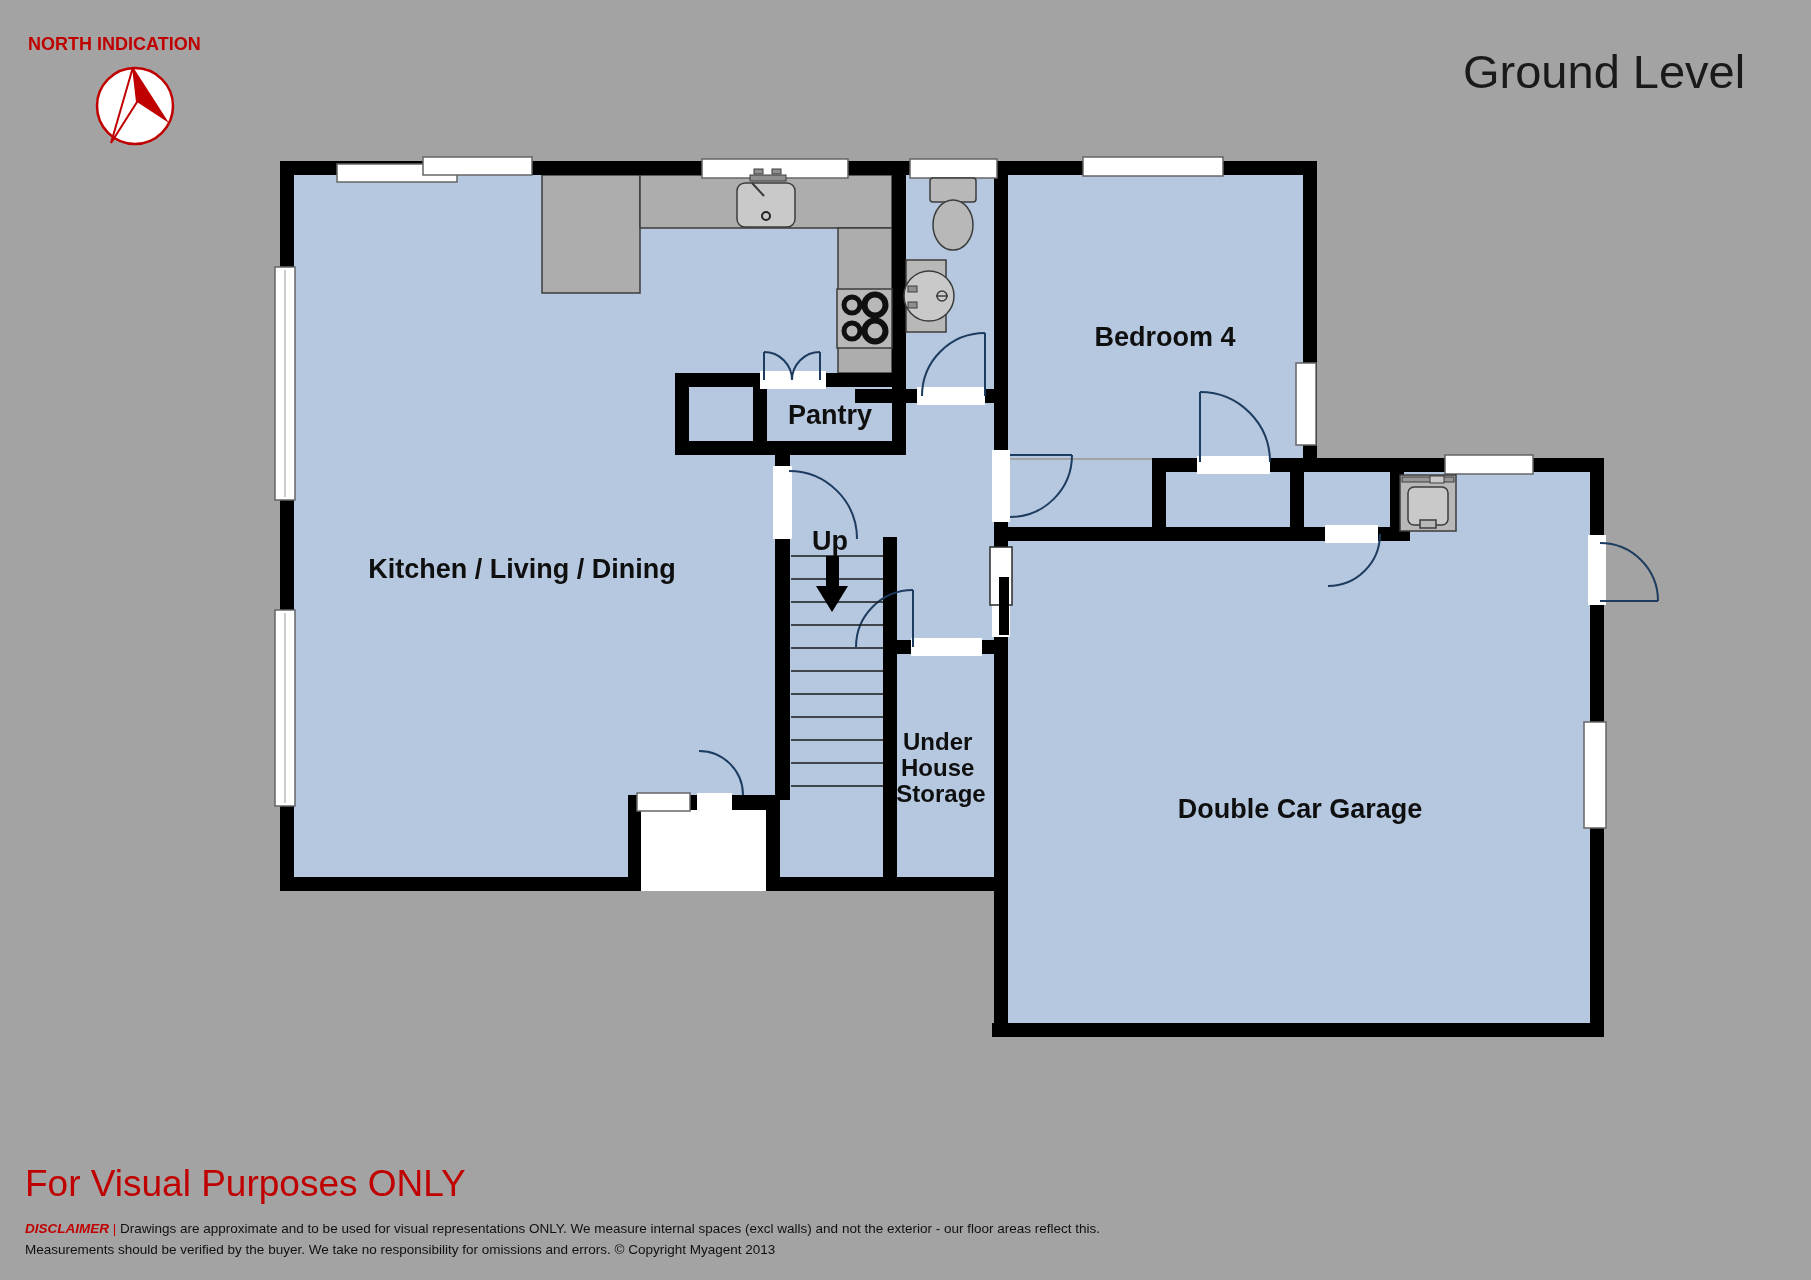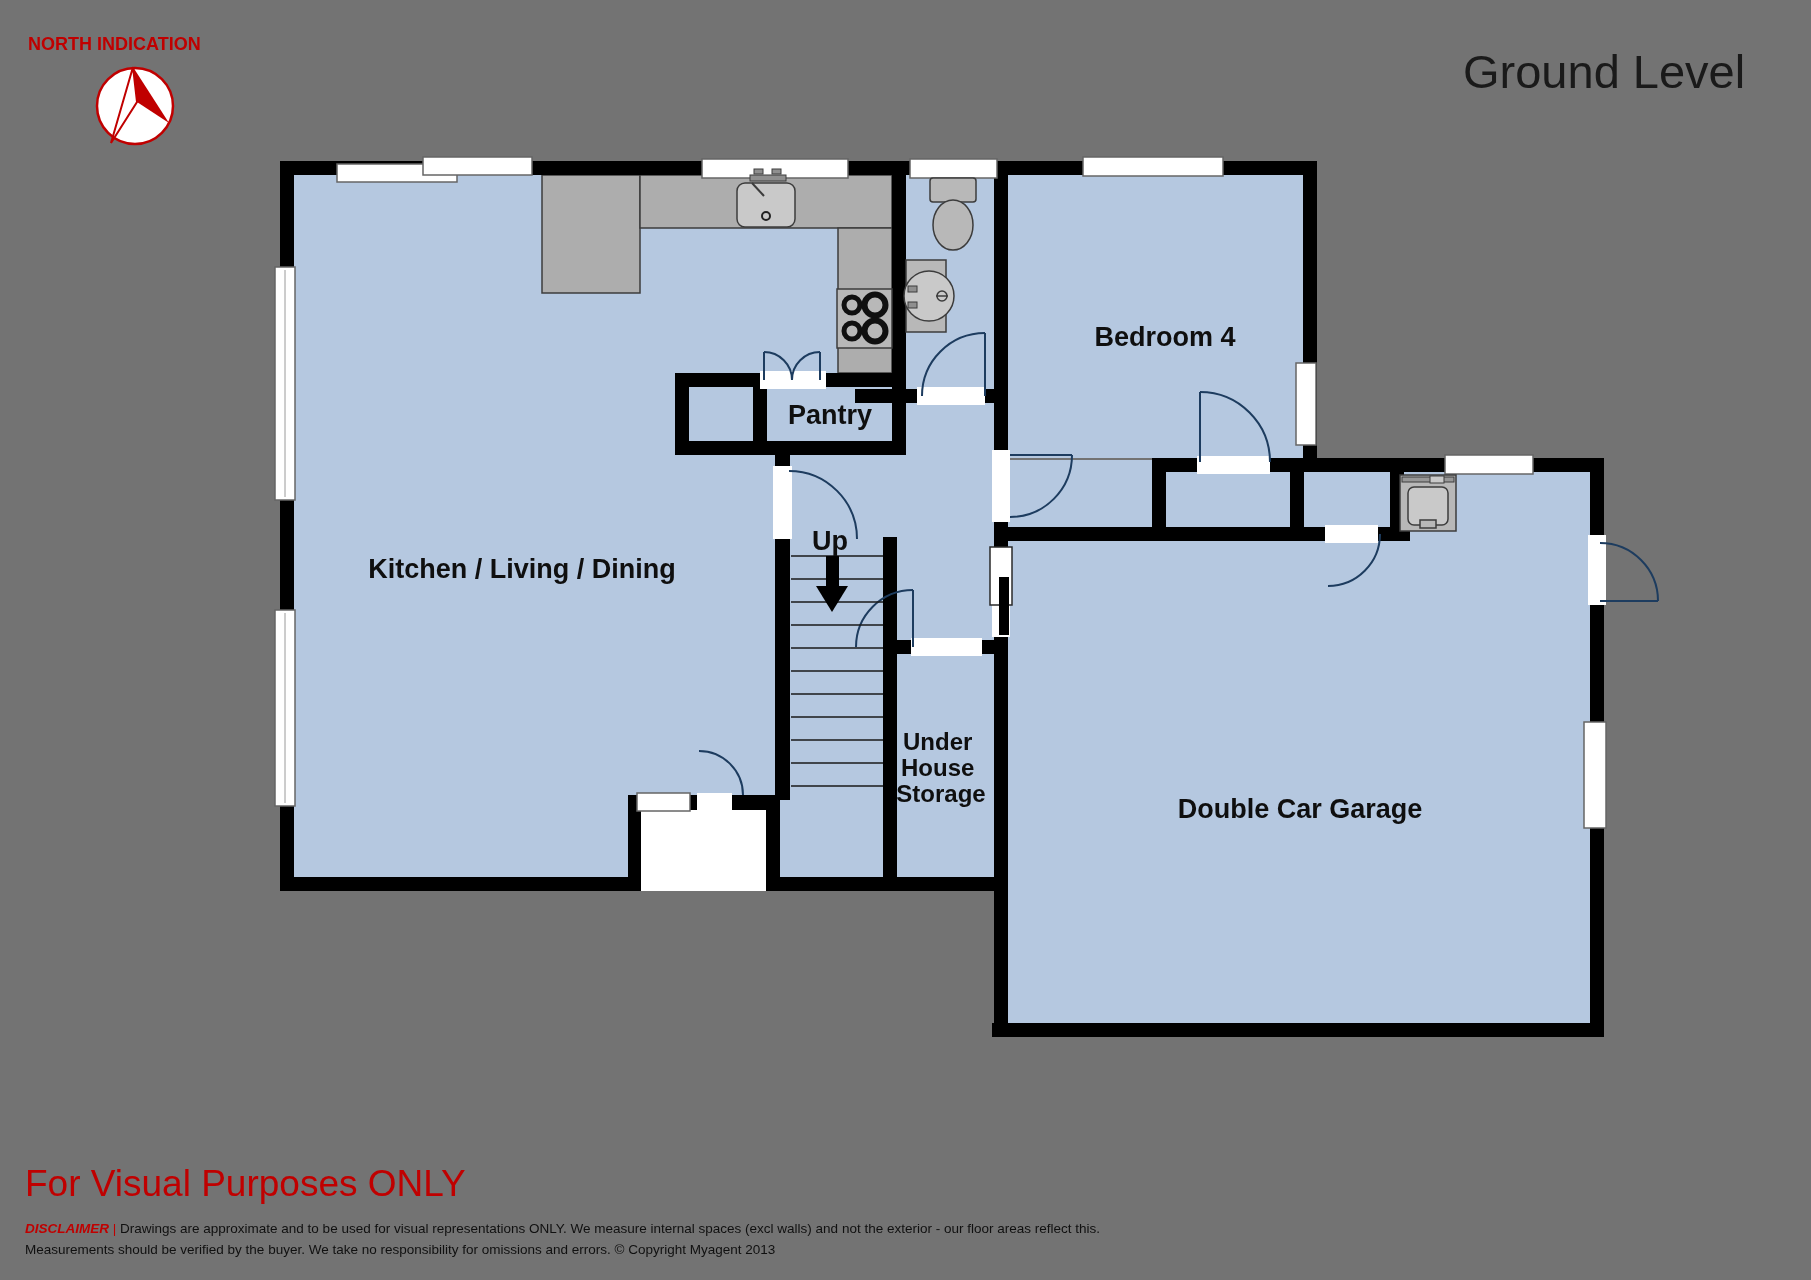--- a/index.html
+++ b/index.html
@@ -1,16 +1,16 @@
 <!DOCTYPE html>
 <html style="--c-floor: #b5c8e0; --c-wall: #000000; --c-counter: #adadad; --c-fixture: #b8b8b8; --c-accent_red: #c00000; --c-door_arc: #1d3c5f; --c-window_stroke: #666666;"><head>
 <meta charset="utf-8">
 <style>
   html,body{margin:0;padding:0;background:#ffffff;}
-  .page{position:relative;width:1811px;height:1280px;background:#737373;overflow:hidden;
+  .page{position:relative;width:1811px;height:1280px;background:#a3a3a3;overflow:hidden;
         font-family:"Liberation Sans",sans-serif;}
   svg{display:block;}
   .wall{fill:var(--c-wall,#000);}
   .floor{fill:var(--c-floor,#b5c8e0);}
   .outside{fill:#ffffff;}
   .counter{fill:var(--c-counter,#adadad);stroke:#3c3c3c;stroke-width:1.5;}
   .win{fill:#ffffff;stroke:var(--c-window_stroke,#666);stroke-width:1.5;}
   .winline{stroke:#9a9a9a;stroke-width:1;}
   .gap{fill:#ffffff;}
   .arc{fill:none;stroke:var(--c-door_arc,#1d3c5f);stroke-width:2;}

